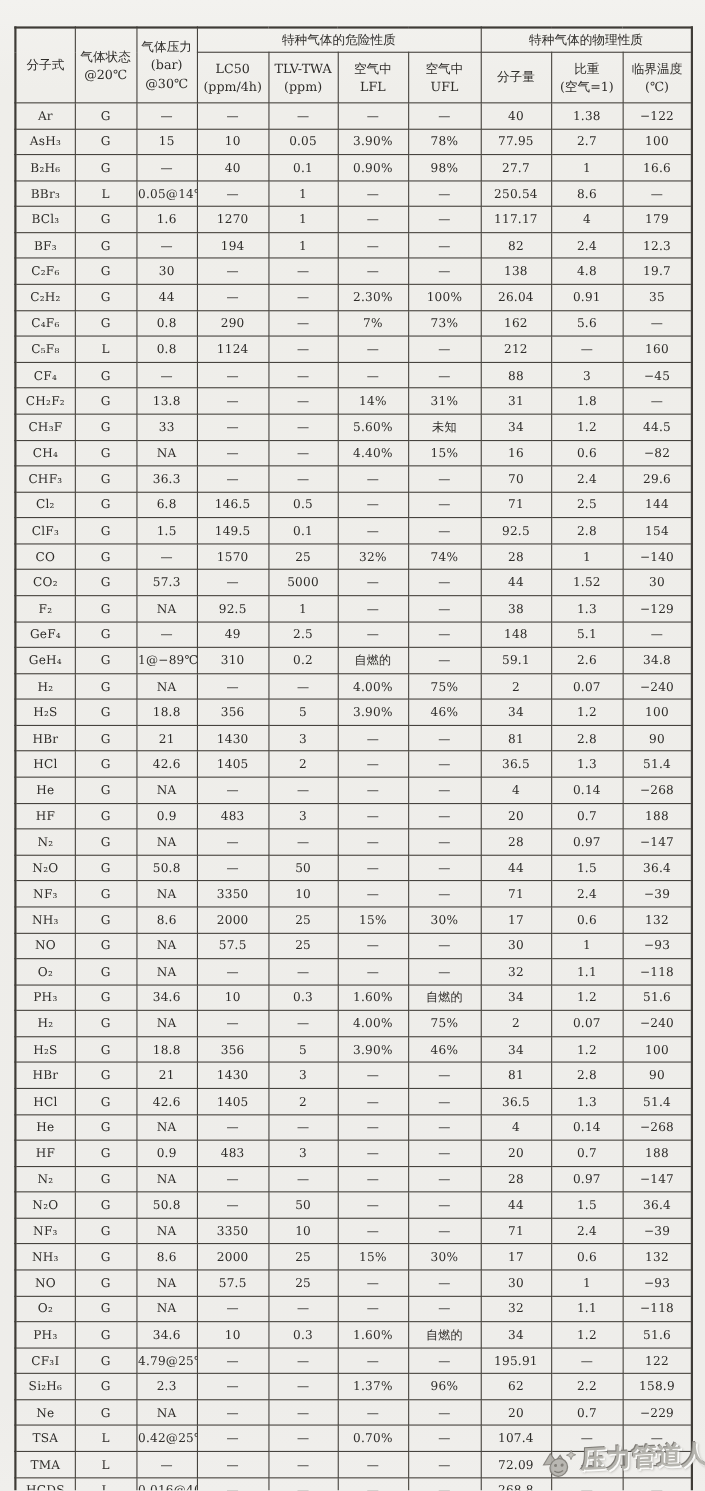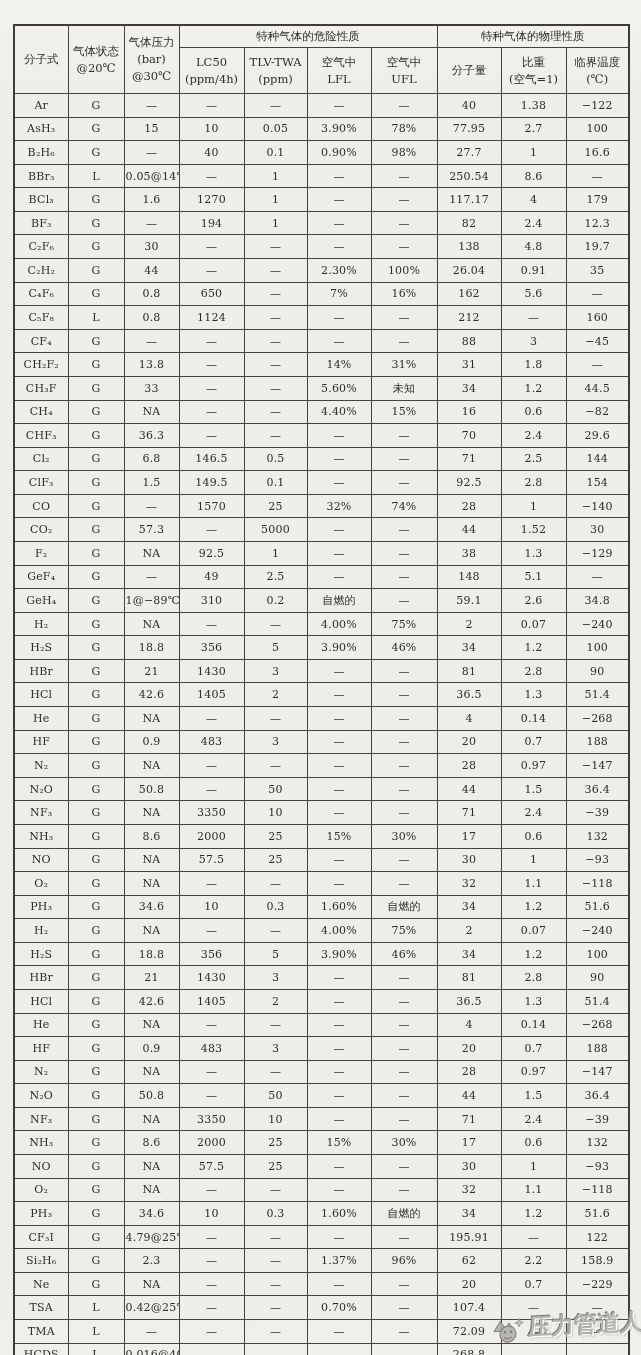--- a/index.html
+++ b/index.html
@@ -211,24 +211,24 @@
           <td>2.30%</td>
           <td>100%</td>
           <td>26.04</td>
           <td>0.91</td>
           <td>35</td>
         </tr>
         <tr>
           <td>C₄F₆</td>
           <td>G</td>
           <td>0.8</td>
-          <td>650</td>
+          <td>290</td>
           <td>—</td>
           <td>7%</td>
-          <td>16%</td>
+          <td>73%</td>
           <td>162</td>
           <td>5.6</td>
           <td>—</td>
         </tr>
         <tr>
           <td>C₅F₈</td>
           <td>L</td>
           <td>0.8</td>
           <td>1124</td>
           <td>—</td>

